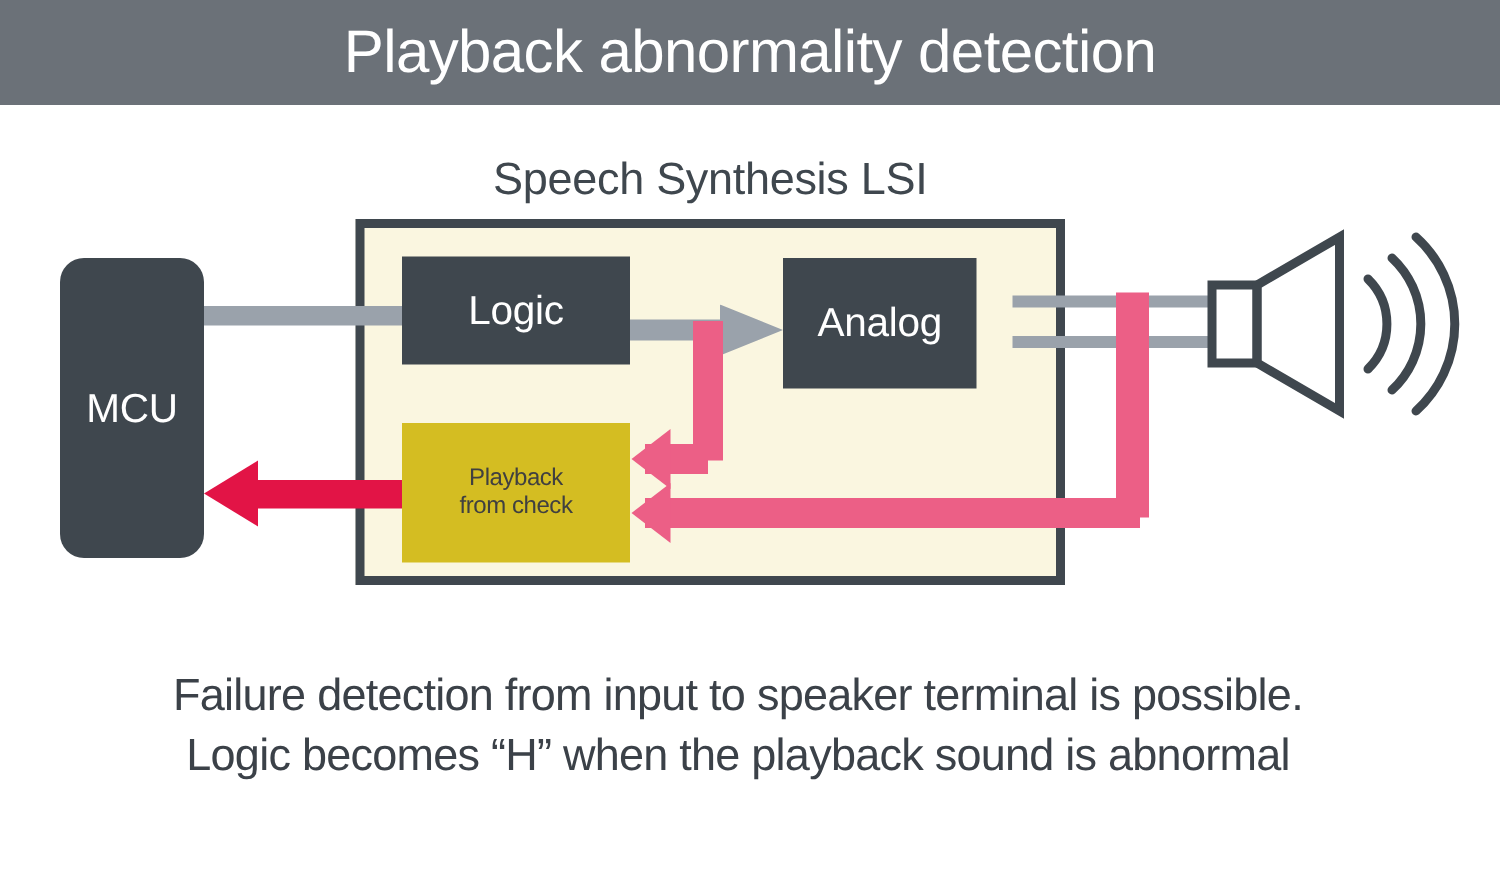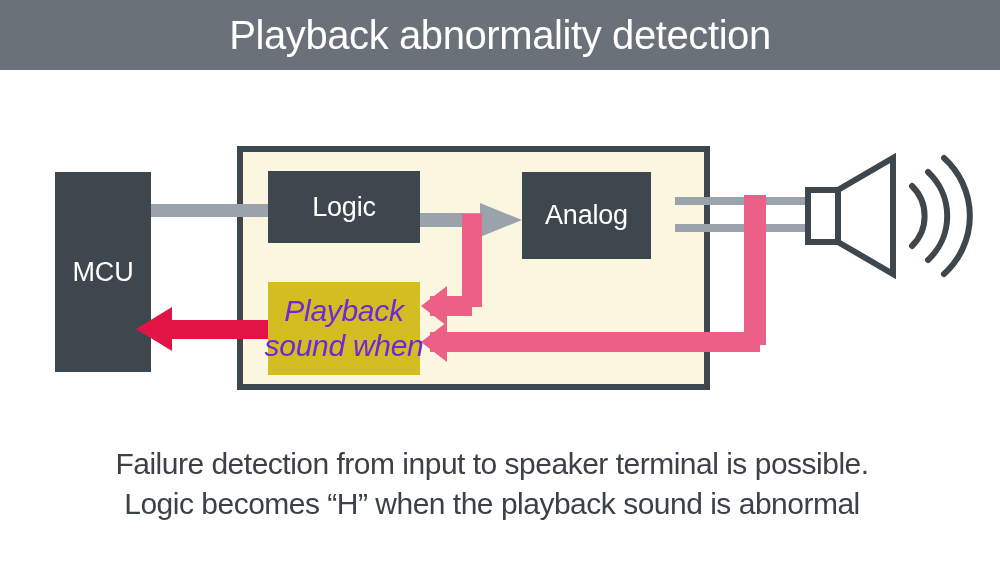--- a/index.html
+++ b/index.html
@@ -65,39 +65,38 @@
     background: #3f474e;
     color: #ffffff;
     display: flex;
     align-items: center;
     justify-content: center;
     font-size: 27px;
     font-weight: 400;
     letter-spacing: -0.2px;
     white-space: nowrap;
   }
-  #mcu-box   { left: 55px;  top: 172px; width: 96px;  height: 200px; }
+  #mcu-box   { left: 40px;  top: 172px; width: 96px;  height: 200px; border-radius: 16px; }
   #logic-box { left: 268px; top: 171px; width: 152px; height: 72px; }
   #analog-box{ left: 522px; top: 172px; width: 129px; height: 87px; }
 
   #playback-check-box {
     position: absolute;
     left: 268px; top: 282px;
     width: 152px; height: 93px;
     background: #d4bd22;
-    color: #6d28d9;
+    color: #404040;
     display: flex;
     flex-direction: column;
     align-items: center;
     justify-content: center;
-    font-size: 30px;
+    font-size: 16px;
     line-height: 1.15;
     letter-spacing: -0.3px;
     white-space: nowrap;
-    font-style: italic;
   }
 
   
   .gray-wire {
     position: absolute;
     background: #9aa2ab;
   }
   #wire-mcu-logic { left: 136px; top: 204px; width: 133px; height: 13px; }
   #wire-analog-spk-top { left: 675px; top: 197px; width: 133px; height: 8px; }
   #wire-analog-spk-bot { left: 675px; top: 224px; width: 133px; height: 8px; }
@@ -168,20 +167,21 @@
   #caption .line { display: block; }
 </style>
 </head>
 <body>
 
 <div id="stage">
 
   <div id="header-bar"></div>
   <div id="header-title">Playback abnormality detection</div>
 
+  <div id="lsi-caption">Speech Synthesis LSI</div>
   <div id="lsi-box"></div>
 
   <div id="wire-mcu-logic" class="gray-wire"></div>
   <div id="wire-analog-spk-top" class="gray-wire"></div>
   <div id="wire-analog-spk-bot" class="gray-wire"></div>
 
   <div id="gray-arrow-logic-analog">
     <svg width="102" height="34" viewBox="0 0 102 34" xmlns="http://www.w3.org/2000/svg">
       <polygon points="0,10 60,10 60,0 102,17 60,34 60,24 0,24" fill="#9aa2ab"></polygon>
     </svg>
@@ -194,21 +194,21 @@
   <div id="pink-tap-vert" class="pink-seg"></div>
   <div id="pink-fb1-horiz" class="pink-seg"></div>
   <div id="pink-head-1" class="pink-head"></div>
 
   <div id="mcu-box" class="dark-block">MCU</div>
   <div id="logic-box" class="dark-block">Logic</div>
   <div id="analog-box" class="dark-block">Analog</div>
 
   <div id="playback-check-box">
     <span>Playback</span>
-    <span>sound when</span>
+    <span>from check</span>
   </div>
 
   <div id="red-out-shaft"></div>
   <div id="red-out-head"></div>
 
   <div id="speaker-icon">
     <svg width="180" height="140" viewBox="0 0 180 140" xmlns="http://www.w3.org/2000/svg">
       <g fill="none" stroke="#3f474e" stroke-width="6" stroke-linecap="butt" stroke-linejoin="miter">
         <rect x="8" y="44" width="30" height="52"></rect>
         <polygon points="38,44 38,96 93,128 93,12"></polygon>

